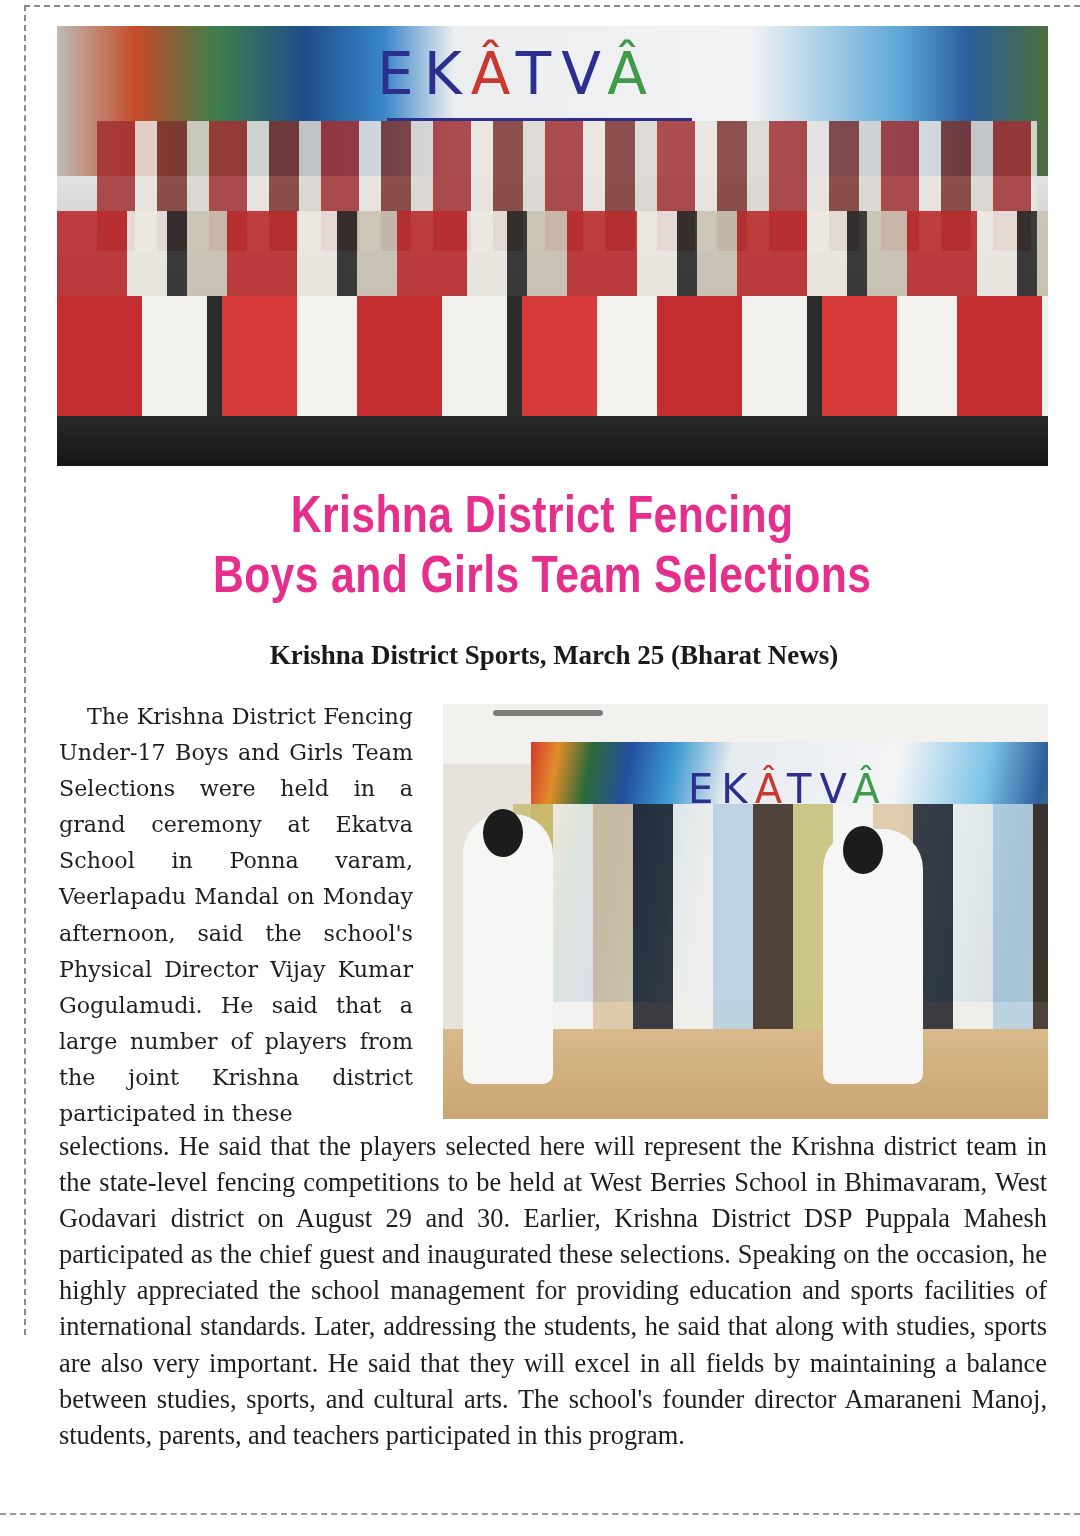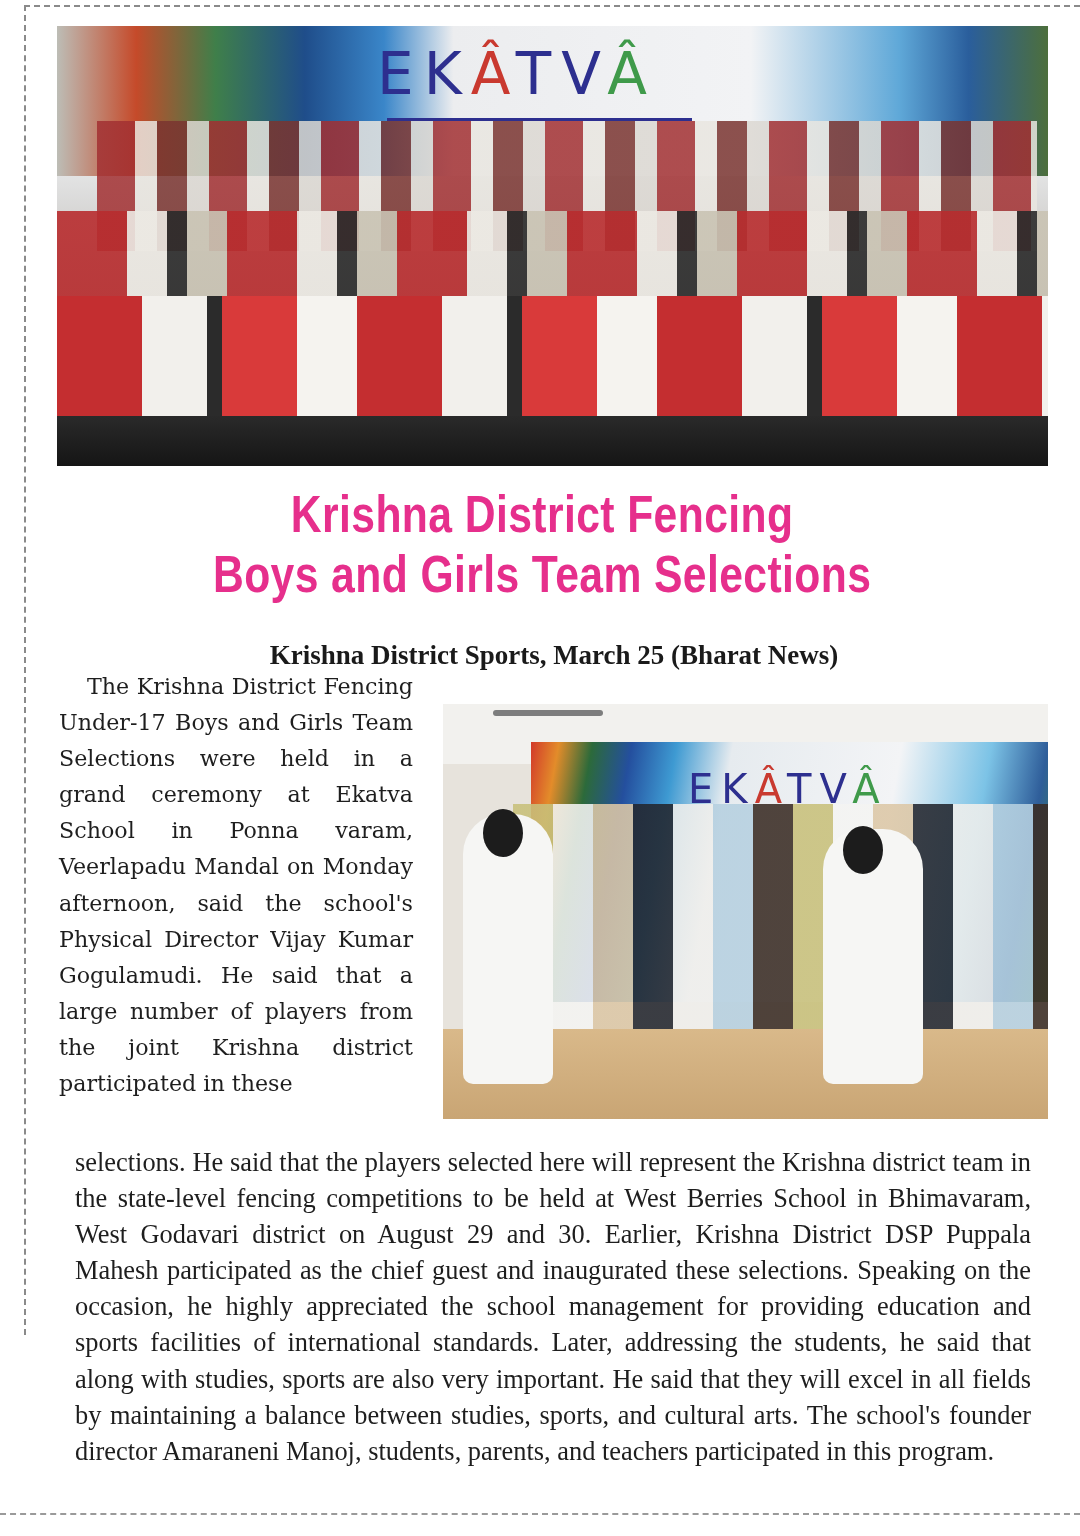--- a/index.html
+++ b/index.html
@@ -24,24 +24,24 @@
       background: repeating-linear-gradient(90deg, #b82c2e 0 70px, #ece9e3 70px 110px, #2a2a2a 110px 130px, #c9c3b3 130px 170px); opacity: 0.9; }
     .photo-top .crowd-front { position: absolute; left: 0; top: 270px; width: 100%; height: 170px;
       background: repeating-linear-gradient(90deg, #c42e30 0 85px, #f2f0ec 85px 150px, #2b2b2b 150px 165px, #d93a3a 165px 240px, #f5f3ef 240px 300px); }
     .photo-top .floor { position: absolute; left: 0; bottom: 0; width: 100%; height: 50px; background: linear-gradient(180deg, #2a2a2a, #151515); }
 
     
     .headline { position: absolute; left: 0; width: 1080px; top: 484px; text-align: center; font-family: "Liberation Sans", sans-serif; font-weight: bold; color: #e62f8c; font-size: 52px; line-height: 60px; transform: scaleX(0.82); transform-origin: 552px 0; letter-spacing: 0.5px; }
     .dateline { position: absolute; left: 0; width: 1080px; top: 640px; text-align: center; font-family: "Liberation Serif", serif; font-weight: bold; font-size: 27px; color: #1a1a1a; padding-left: 28px; box-sizing: border-box; }
 
     
-    .col-left { position: absolute; left: 59px; top: 668px; width: 354px; font-family: "DejaVu Serif", serif; font-size: 22.2px; line-height: 36.1px; text-align: justify; }
+    .col-left { position: absolute; left: 59px; top: 698px; width: 354px; font-family: "DejaVu Serif", serif; font-size: 22.2px; line-height: 36.1px; text-align: justify; }
     .col-left .indent { display: inline-block; width: 28px; }
     .col-full { position: absolute; left: 59px; top: 1128px; width: 988px; font-family: "Liberation Serif", serif; font-size: 26.4px; line-height: 36.1px; text-align: justify; text-align-last: left; }
-    .col-full p { margin: 16px; }
+    .col-full p { margin: 0; }
 
     
     .photo-fencing { position: absolute; left: 443px; top: 704px; width: 605px; height: 415px; overflow: hidden; background: #e7e3dc; }
     .photo-fencing .wall { position: absolute; left: 0; top: 0; width: 100%; height: 60px; background: #f2f1ee; }
     .photo-fencing .fan { position: absolute; left: 50px; top: 6px; width: 110px; height: 6px; background: #7d7d7d; border-radius: 3px; }
     .photo-fencing .banner { position: absolute; left: 88px; top: 38px; width: 517px; height: 260px;
       background: linear-gradient(100deg, #d23a2a 0%, #e38c2a 5%, #2c6a3a 11%, #244f9e 18%, #3e9ad2 26%, #e6ebef 36%, #f3f4f6 66%, #7cc3e6 82%, #2f5e9a 92%, #3a8a3f 100%); }
     .photo-fencing .logo { position: absolute; left: 245px; top: 62px; font-family: "DejaVu Sans", sans-serif; font-size: 40px; letter-spacing: 8px; color: #2d2f8f; }
     .photo-fencing .logo .a1 { color: #c9392f; }
     .photo-fencing .logo .a2 { color: #3f9a4a; }

